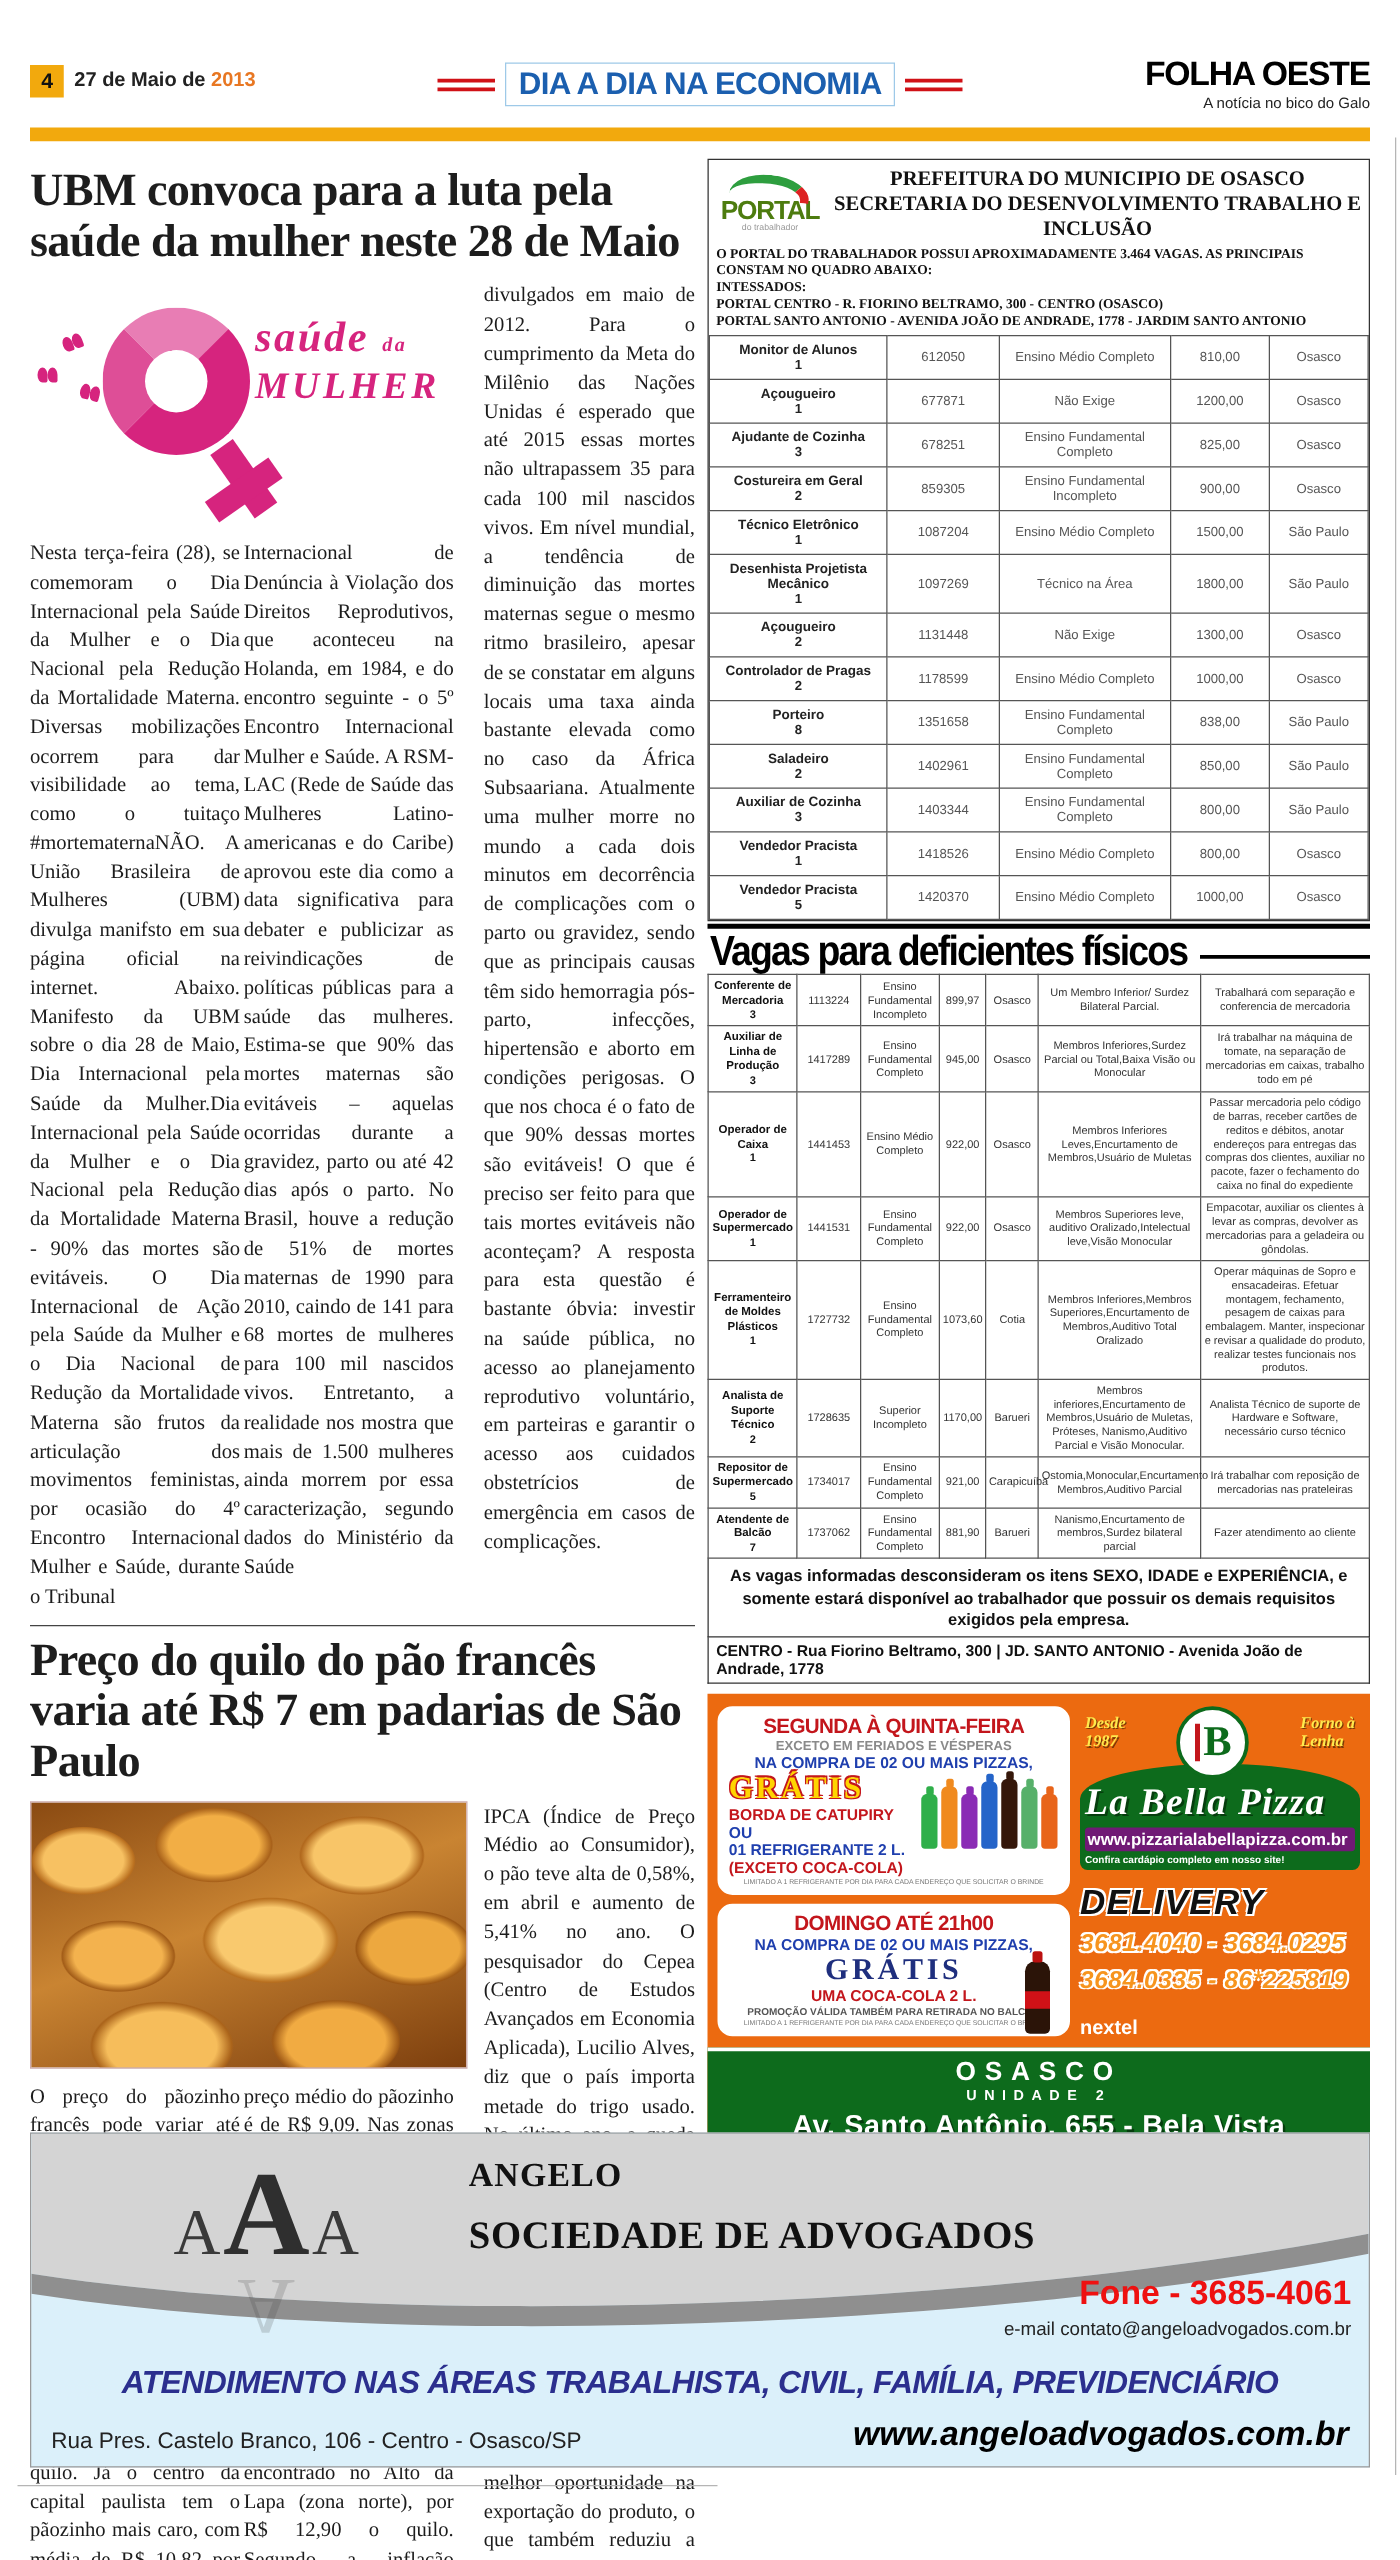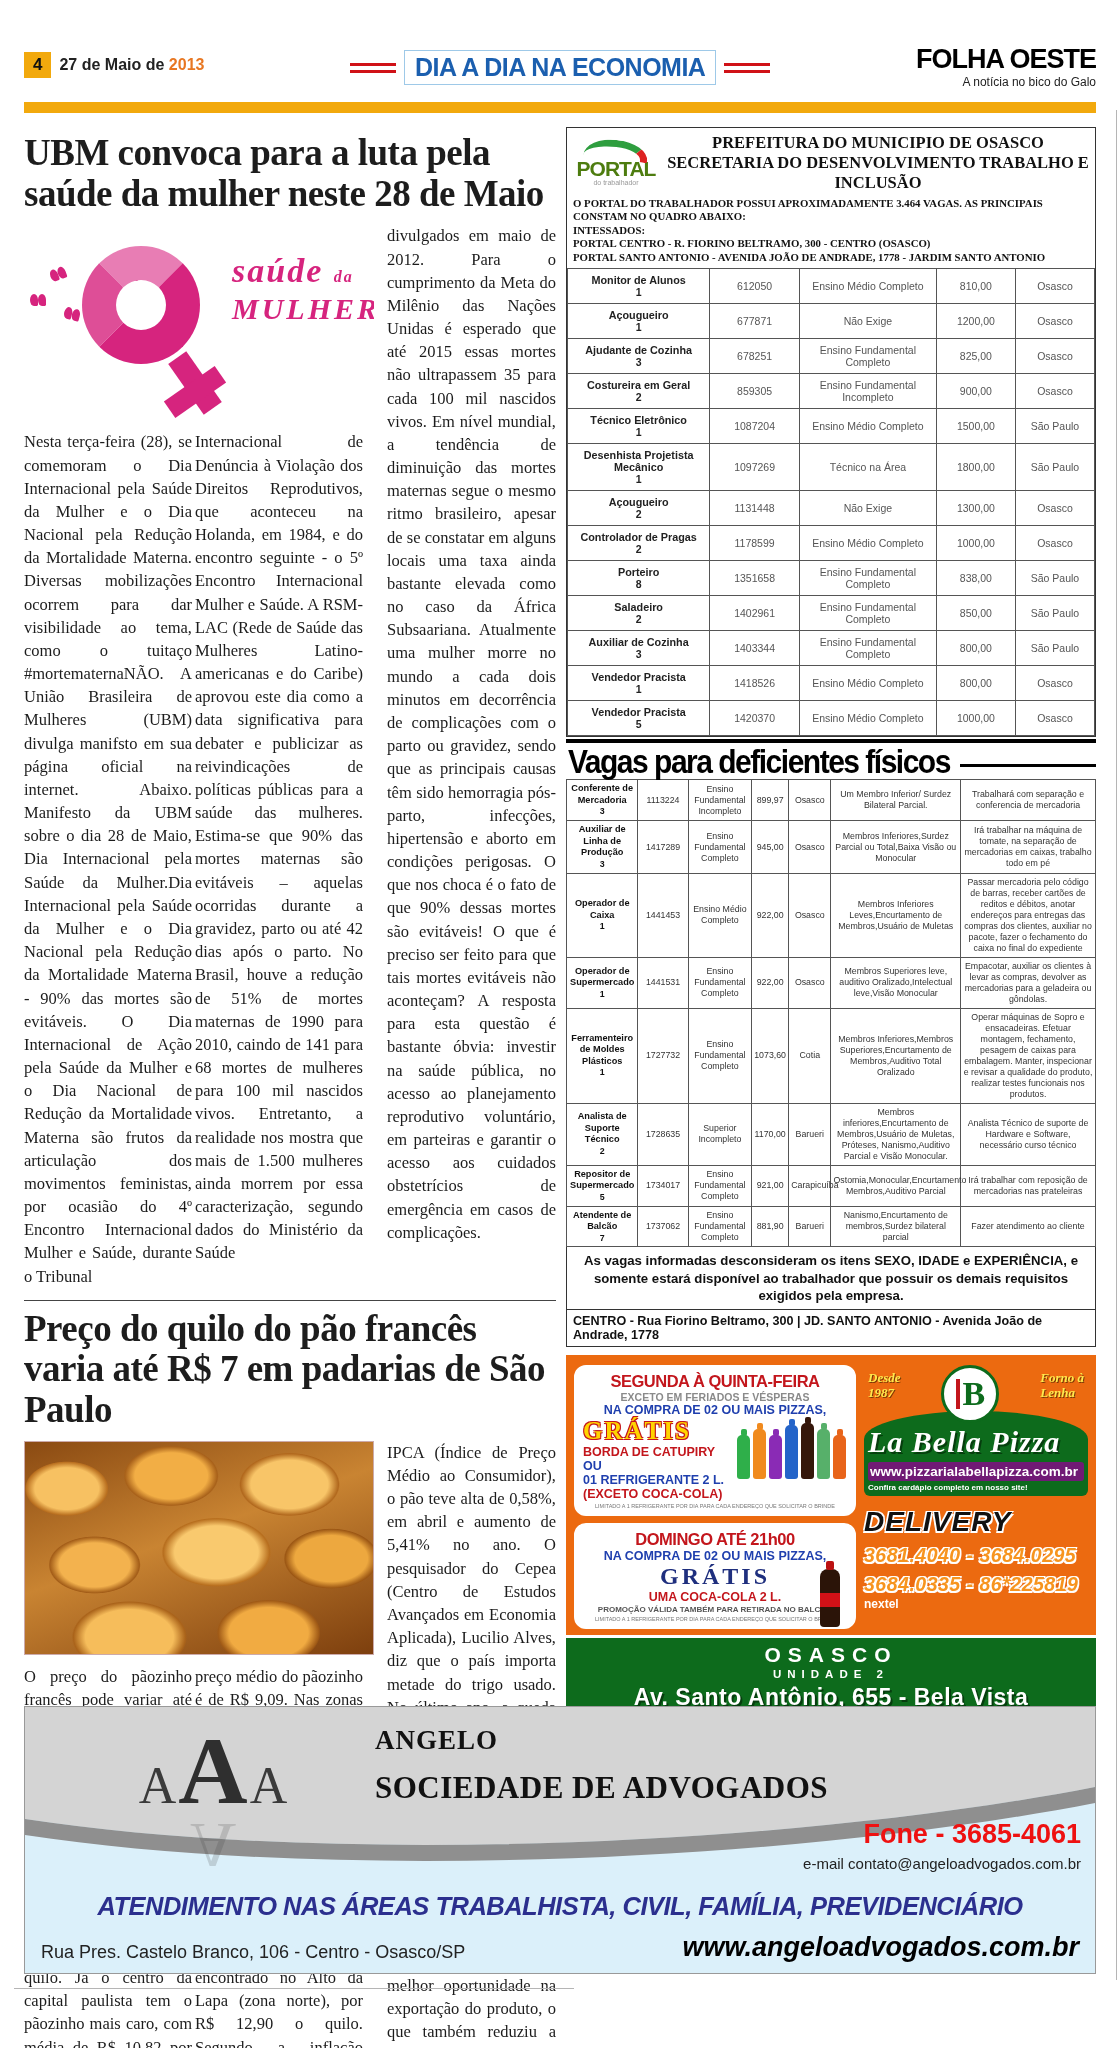--- a/index.html
+++ b/index.html
@@ -43,21 +43,21 @@
   
   .saude-graphic { position:relative; height:196px; overflow:hidden; }
   .venus-ring { position:absolute; left:58px; top:22px; width:118px; height:118px; border-radius:50%;
      border:34px solid #D6247E; background:transparent;
      border-top-color:#E87DB4; border-left-color:#DE4E97; }
   .venus-stem { position:absolute; left:160px; top:128px; width:22px; height:62px; background:#D6247E; transform:rotate(-35deg); }
   .venus-cross { position:absolute; left:140px; top:158px; width:62px; height:20px; background:#D6247E; transform:rotate(-35deg); }
   .butterfly { position:absolute; width:16px; height:12px; }
   .butterfly i { position:absolute; width:8px; height:12px; background:#D6247E; border-radius:70% 70% 20% 70%; }
   .butterfly i+i { left:8px; border-radius:70% 70% 70% 20%; transform:scaleX(-1); }
-  .saude-txt { position:absolute; left:208px; top:28px; color:#D6247E; font-style:italic; }
+  .saude-txt { position:absolute; left:180px; top:28px; color:#D6247E; font-style:italic; }
   .saude-txt .l1 { font-size:34px; font-weight:bold; letter-spacing:2px; }
   .saude-txt .l1 small { font-size:16px; }
   .saude-txt .l2 { font-size:30px; font-weight:bold; letter-spacing:3px; margin-top:2px; }
 
   
   .bread-img { height:214px; border:1px solid #caa;
     background:
       radial-gradient(58px 38px at 12% 22%, #f7c162 0 55%, #b96f1f 70%, transparent 72%),
       radial-gradient(66px 42px at 42% 16%, #f2ae45 0 55%, #a8611a 70%, transparent 72%),
       radial-gradient(70px 44px at 76% 20%, #f8c568 0 55%, #b1681d 70%, transparent 72%),
@@ -123,21 +123,21 @@
   .pz-topline { display:flex; justify-content:space-between; align-items:flex-start; padding:0 4px; }
   .pz-since, .pz-oven { color:#FFE94d; font-family:"Liberation Serif",serif; font-style:italic; font-weight:bold; font-size:13px; line-height:1.15; margin-top:6px; text-shadow:1px 1px 0 #7a3a06; }
   .pz-logo-circle { width:58px; height:58px; background:#fff; border:3px solid #0d6b1c; border-radius:50%; display:flex; align-items:center; justify-content:center; margin:0 auto; }
   .pz-logo-b { font-family:"Liberation Serif",serif; font-weight:900; font-size:34px; color:#0d6b1c; border-left:4px solid #C3161C; padding-left:3px; line-height:0.9; }
   .pz-green-arc { background:#0d6b1c; border-radius:50% 50% 6px 6px / 28px 28px 6px 6px; margin-top:-12px; padding:14px 4px 4px 4px; }
   .pz-brand { color:#fff; font-family:"Liberation Serif",serif; font-style:italic; font-weight:bold; font-size:30px; letter-spacing:1px; text-shadow:2px 2px 0 #063d0e; }
   .pz-site { background:#701a75; color:#fff; font-weight:900; font-size:13.5px; padding:2px 2px; margin-top:3px; border-radius:3px; }
   .pz-sitenote { color:#fff; font-weight:bold; font-size:8px; margin-top:2px; }
   .pz-delivery { margin-top:10px; color:#111; font-style:italic; font-weight:900; font-size:28px; letter-spacing:1px; text-shadow:-1.5px -1.5px 0 #fff,1.5px -1.5px 0 #fff,-1.5px 1.5px 0 #fff,1.5px 1.5px 0 #fff; }
   .pz-phone { margin-top:6px; color:#F7941E; font-style:italic; font-weight:900; font-size:19.5px; letter-spacing:0.5px; text-shadow:-1.5px -1.5px 0 #fff,1.5px -1.5px 0 #fff,-1.5px 1.5px 0 #fff,1.5px 1.5px 0 #fff; }
-  .pz-nextel { color:#fff; font-weight:bold; font-size:12px; margin-top:1px; }
+  .pz-nextel { color:#fff; font-weight:bold; font-size:16px; margin-top:18px; }
   .pz-footer { background:#0d6b1c; margin:6px -8px 0 -8px; padding:5px 0 7px 0; text-align:center; border-top:3px solid #fff; }
   .pz-city { color:#fff; font-weight:900; font-size:21px; letter-spacing:7px; }
   .pz-unit { color:#fff; font-weight:bold; font-size:11.5px; letter-spacing:6px; margin-top:1px; }
   .pz-addr { color:#fff; font-weight:900; font-size:23px; letter-spacing:0.5px; margin-top:4px; text-shadow:2px 2px 0 #063d0e; }
 
   
   .lawyer { position:absolute; left:24px; top:1706px; width:1072px; height:268px; border:1px solid #999; background:#DBF0FA; overflow:hidden; }
   .law-gray { position:absolute; left:0; top:0; width:100%; height:160px; }
   .law-content { position:relative; z-index:2; height:100%; }
   .aaa { position:absolute; left:58px; top:8px; width:260px; text-align:center; font-family:"Liberation Serif",serif; color:#3a3a3a; }

